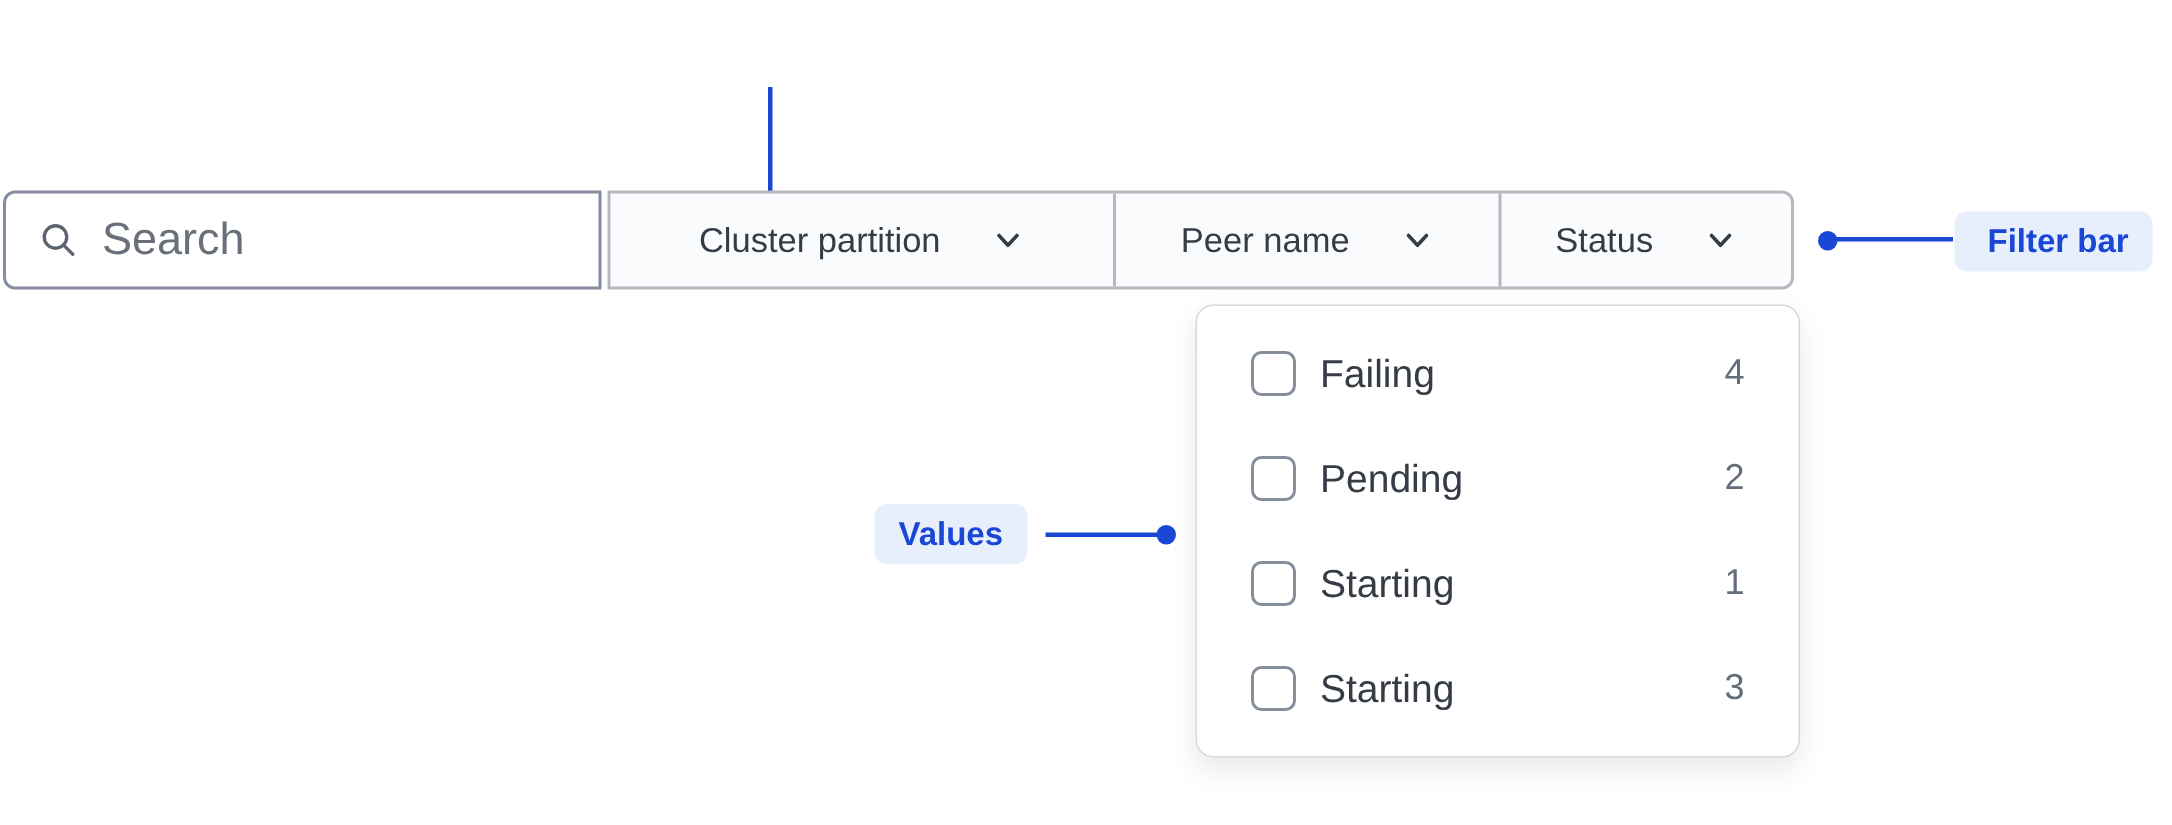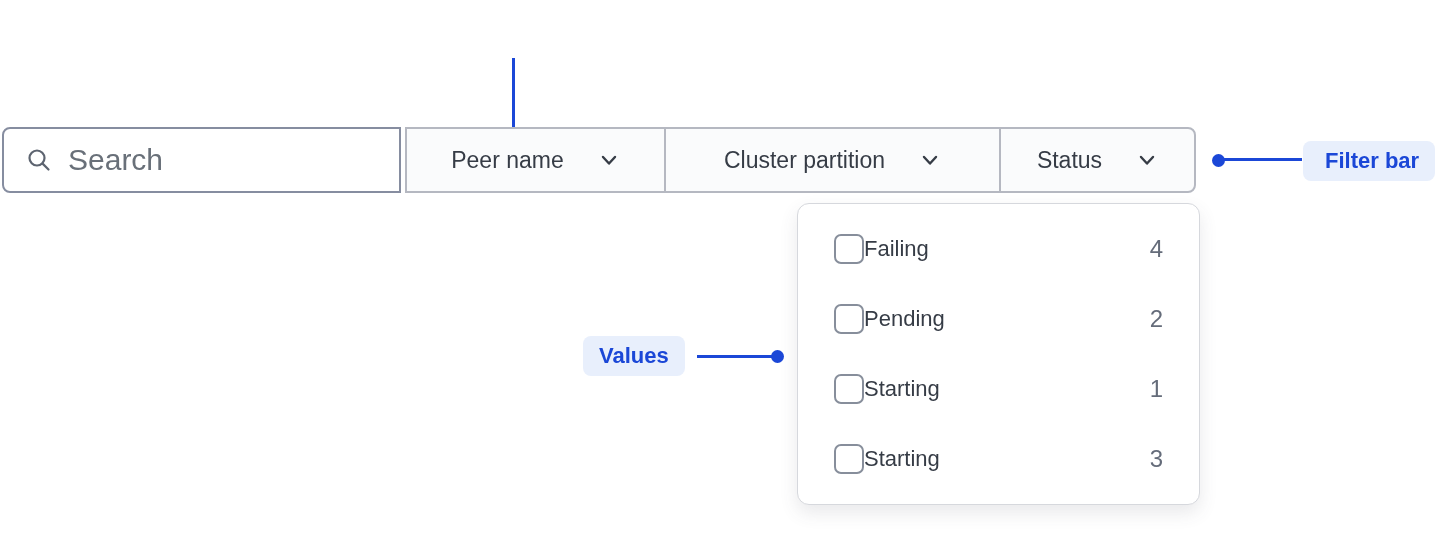--- a/index.html
+++ b/index.html
@@ -69,21 +69,21 @@
     padding: 10px 0; display: flex; flex-direction: column;
   }
   .menu-row {
     height: 72px; display: flex; align-items: center;
     padding: 0 36px; cursor: pointer;
   }
   .checkbox {
     width: 30px; height: 30px; border: 2px solid #878e9b; border-radius: 7px;
     background: #ffffff; flex: 0 0 auto;
   }
-  .opt-label { margin-left: 0; font-size: 22px; color: #363c46; }
+  .opt-label { margin-left: 16px; font-size: 26px; color: #363c46; }
   .opt-count { margin-left: auto; font-size: 24px; color: #656c7a; }
 </style>
 </head>
 <body>
 
 <div class="stage">
 
   <div class="conn-line" id="parameter-line"></div>
   <div class="conn-dot" id="parameter-dot"></div>
 
@@ -91,28 +91,28 @@
 
     <div class="search-box">
       <svg width="26" height="26" viewBox="0 0 26 26">
         <circle cx="11" cy="11" r="7.5" fill="none" stroke="#5d6470" stroke-width="2.2"></circle>
         <line x1="16.6" y1="16.6" x2="22.5" y2="22.5" stroke="#5d6470" stroke-width="2.2" stroke-linecap="round"></line>
       </svg>
       <input type="text" placeholder="Search" style="">
     </div>
 
     <div class="dropdown-group">
-      <div class="dropdown-btn dd-peer">
-        <span>Peer name</span>
+      <div class="dropdown-btn dd-cluster">
+        <span>Cluster partition</span>
         <svg width="22" height="22" viewBox="0 0 22 22">
           <path d="M5 8 L11 14.5 L17 8" fill="none" stroke="#363c46" stroke-width="2.4" stroke-linecap="round" stroke-linejoin="round"></path>
         </svg>
       </div>
-      <div class="dropdown-btn dd-cluster">
-        <span>Cluster partition</span>
+      <div class="dropdown-btn dd-peer">
+        <span>Peer name</span>
         <svg width="22" height="22" viewBox="0 0 22 22">
           <path d="M5 8 L11 14.5 L17 8" fill="none" stroke="#363c46" stroke-width="2.4" stroke-linecap="round" stroke-linejoin="round"></path>
         </svg>
       </div>
       <div class="dropdown-btn dd-status">
         <span>Status</span>
         <svg width="22" height="22" viewBox="0 0 22 22">
           <path d="M5 8 L11 14.5 L17 8" fill="none" stroke="#363c46" stroke-width="2.4" stroke-linecap="round" stroke-linejoin="round"></path>
         </svg>
       </div>

